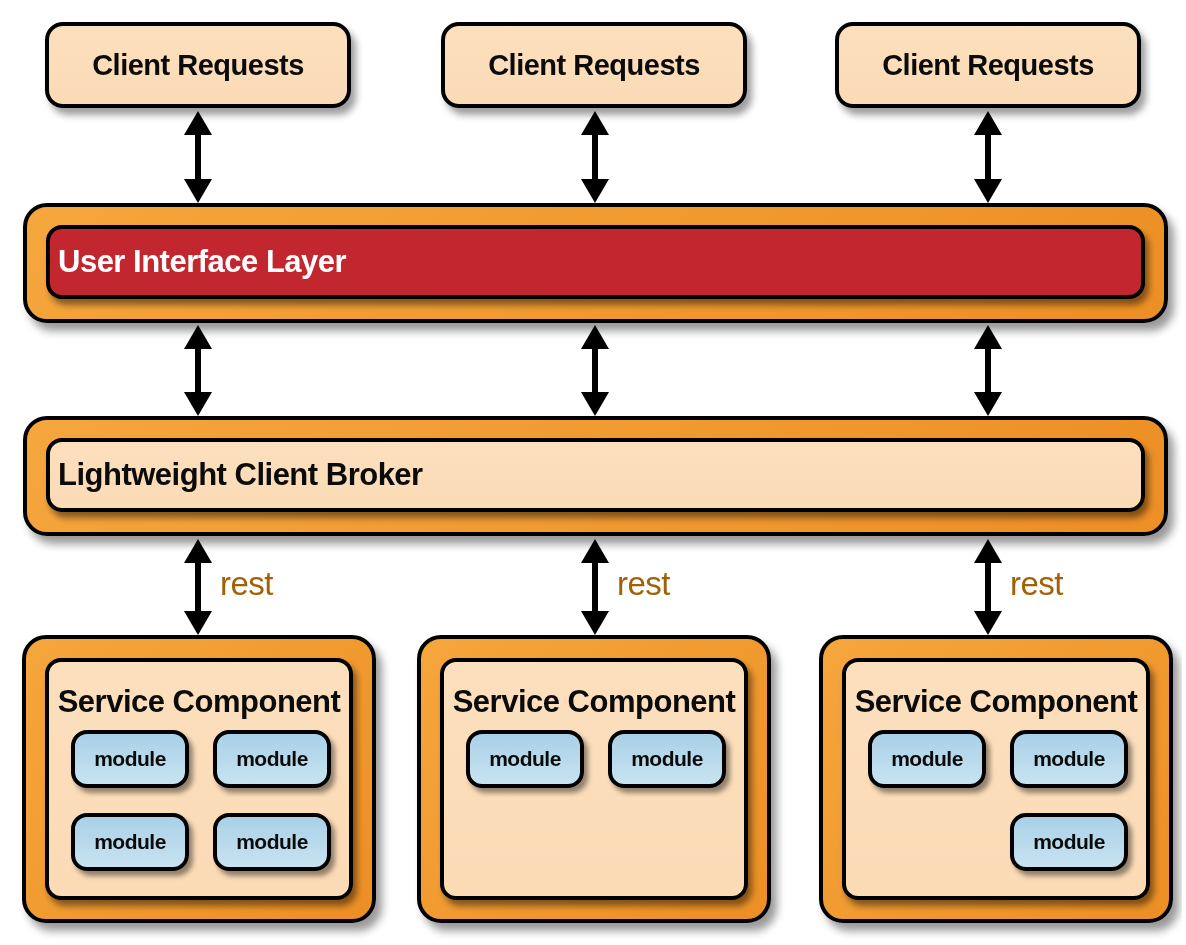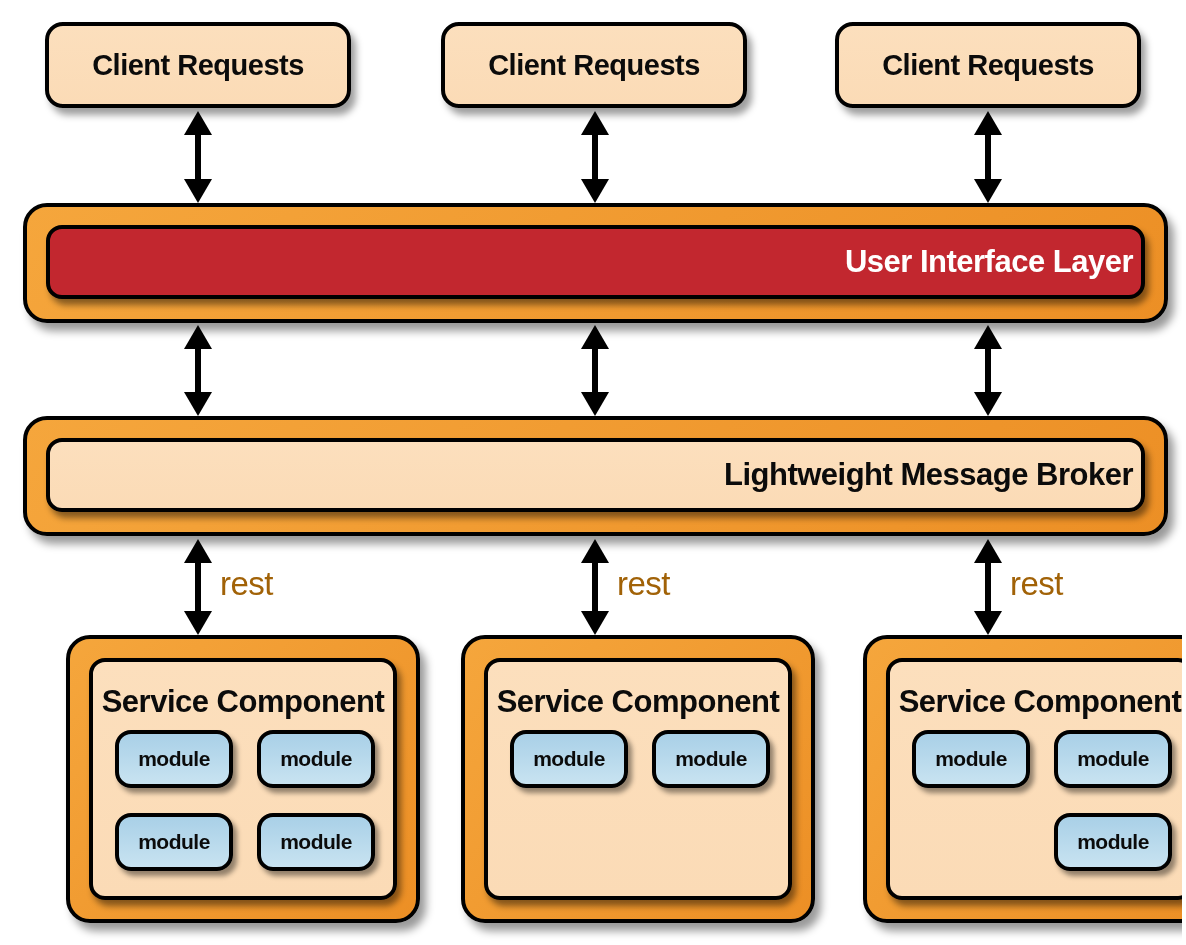--- a/index.html
+++ b/index.html
@@ -51,21 +51,21 @@
   }
   .layer-ui     { top:195px; }
   .layer-broker { top:408px; }
 
   .layer-inner {
     position:absolute;
     left:19px; right:19px; top:18px; bottom:20px;
     border:4px solid var(--outline_black);
     border-radius:16px;
     box-shadow:4px 6px 6px rgba(0,0,0,0.45);
-    display:flex; align-items:center; justify-content:flex-end;
+    display:flex; align-items:center; justify-content:flex-start;
     font-size:31px; font-weight:700; letter-spacing:-0.5px;
   }
   .inner-red   { background:var(--ui_red); color:#ffffff; }
   .inner-peach { background:linear-gradient(180deg,#FCDFBD 0%, var(--panel_peach) 100%); color:#0b0b0b; }
 
   
   .arrow {
     position:absolute;
     width:28px;
     background:linear-gradient(var(--outline_black),var(--outline_black)) no-repeat center / 6px calc(100% - 40px);
@@ -96,21 +96,20 @@
   .rest-3 { left:998px; }
 
   
   .sc {
     position:absolute;
     top:627px; width:354px; height:288px;
     background:linear-gradient(135deg, var(--container_orange_light) 0%, var(--container_orange_dark) 100%);
     border:4px solid var(--outline_black);
     border-radius:24px;
     box-shadow:6px 8px 8px rgba(0,0,0,0.40);
-    margin-left:44px;
   }
   .sc-1 { left:14px; }
   .sc-2 { left:409px; }
   .sc-3 { left:811px; }
 
   .sc-inner {
     position:absolute; inset:19px;
     background:linear-gradient(180deg,#FCDFBD 0%, var(--panel_peach) 100%);
     border:4px solid var(--outline_black);
     border-radius:16px;
@@ -162,21 +161,21 @@
       <span>User Interface Layer</span>
     </div>
   </div>
 
   <div class="arrow row-b col-1"></div>
   <div class="arrow row-b col-2"></div>
   <div class="arrow row-b col-3"></div>
 
   <div class="layer layer-broker">
     <div class="layer-inner inner-peach">
-      <span>Lightweight Message Broker</span>
+      <span>Lightweight Client Broker</span>
     </div>
   </div>
 
   <div class="arrow row-c col-1"></div>
   <div class="arrow row-c col-2"></div>
   <div class="arrow row-c col-3"></div>
   <span class="rest-label rest-1">rest</span>
   <span class="rest-label rest-2">rest</span>
   <span class="rest-label rest-3">rest</span>
 

